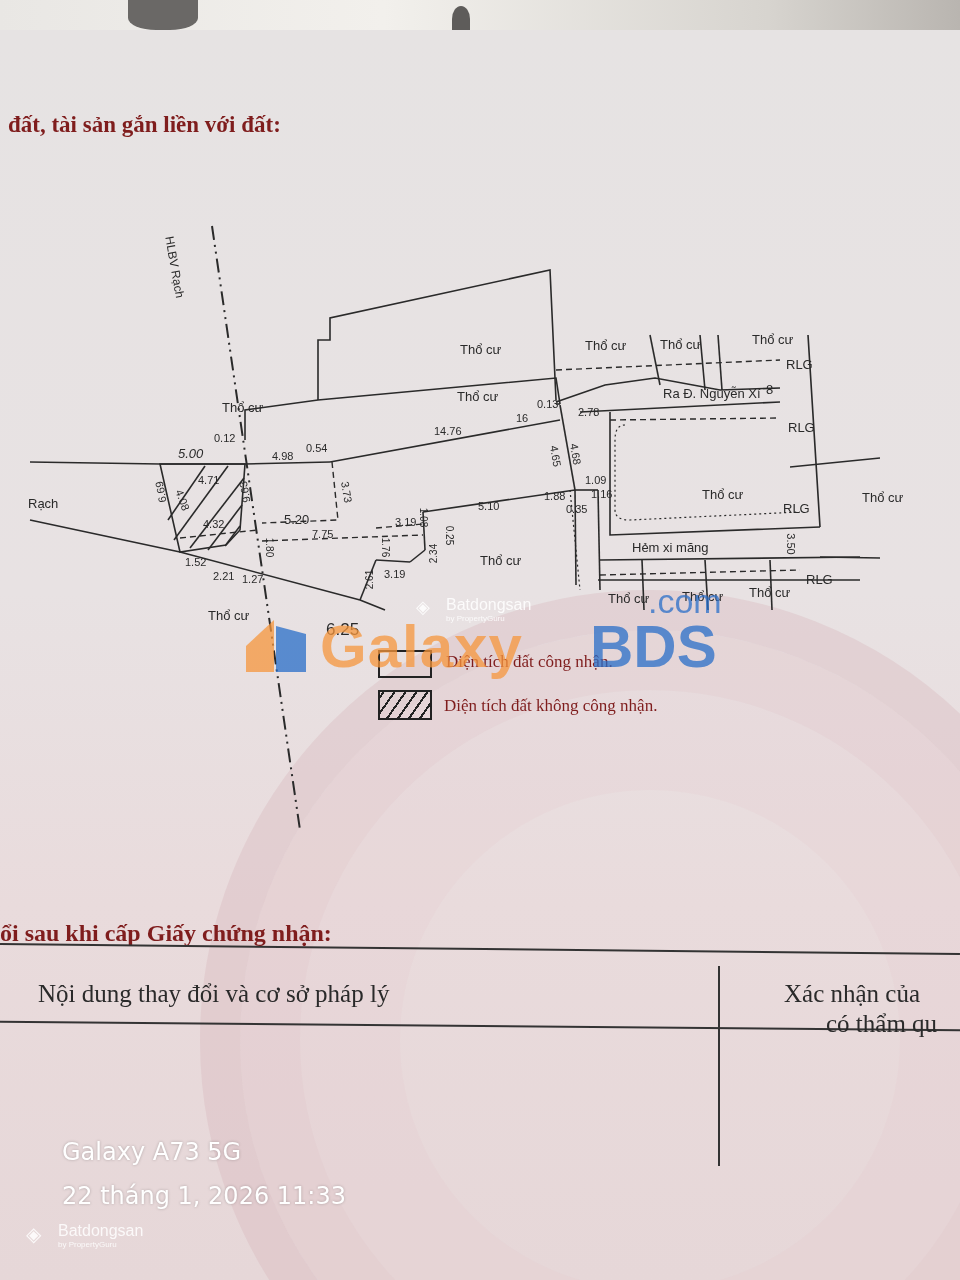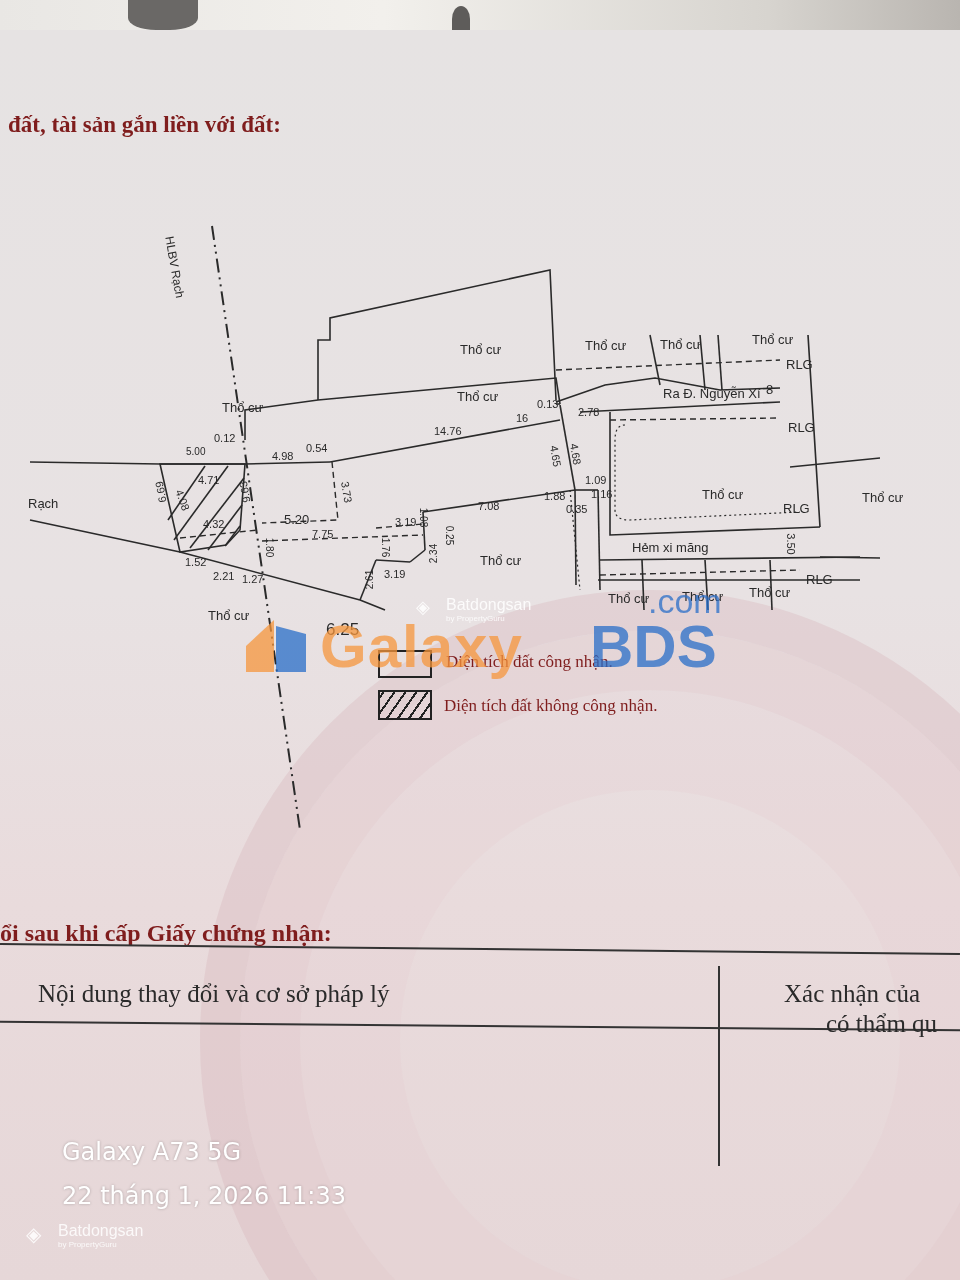--- a/index.html
+++ b/index.html
@@ -133,21 +133,21 @@
 <div class="lbl" style="left:788px;top:420px;font-size:13px;">RLG</div>
 <div class="lbl" style="left:783px;top:501px;font-size:13px;">RLG</div>
 <div class="lbl" style="left:806px;top:572px;font-size:13px;">RLG</div>
 
 <div class="lbl" style="left:663px;top:386px;font-size:13px;">Ra Đ. Nguyễn Xí</div>
 <div class="lbl" style="left:766px;top:382px;font-size:13px;">8</div>
 <div class="lbl" style="left:632px;top:540px;font-size:13px;">Hẻm xi măng</div>
 <div class="lbl" style="left:780px;top:538px;font-size:11px;transform:rotate(90deg);">3.50</div>
 
 <div class="lbl" style="left:214px;top:432px;font-size:11px;">0.12</div>
-<div class="lbl" style="left:186px;top:446px;font-size:10px;">5.00</div>
+<div class="lbl" style="left:178px;top:446px;font-size:13px;font-style:italic;">5.00</div>
 <div class="lbl" style="left:198px;top:474px;font-size:11px;">4.71</div>
 <div class="lbl" style="left:272px;top:450px;font-size:11px;">4.98</div>
 <div class="lbl" style="left:306px;top:442px;font-size:11px;">0.54</div>
 <div class="lbl" style="left:434px;top:425px;font-size:11px;">14.76</div>
 <div class="lbl" style="left:516px;top:412px;font-size:11px;">16</div>
 <div class="lbl" style="left:537px;top:398px;font-size:11px;">0.13</div>
 <div class="lbl" style="left:578px;top:406px;font-size:11px;">2.78</div>
 <div class="lbl" style="left:545px;top:450px;font-size:11px;transform:rotate(80deg);">4.65</div>
 <div class="lbl" style="left:565px;top:448px;font-size:11px;transform:rotate(80deg);">4.68</div>
 <div class="lbl" style="left:585px;top:474px;font-size:11px;">1.09</div>
@@ -157,21 +157,21 @@
 <div class="lbl" style="left:336px;top:486px;font-size:11px;transform:rotate(80deg);">3.73</div>
 <div class="lbl" style="left:150px;top:486px;font-size:11px;transform:rotate(-100deg);">6.69</div>
 <div class="lbl" style="left:172px;top:494px;font-size:11px;transform:rotate(70deg);">4.08</div>
 <div class="lbl" style="left:203px;top:518px;font-size:11px;">4.32</div>
 <div class="lbl" style="left:234px;top:486px;font-size:11px;transform:rotate(-100deg);">9.63</div>
 <div class="lbl" style="left:284px;top:512px;font-size:13px;">5.20</div>
 <div class="lbl" style="left:312px;top:528px;font-size:11px;">7.75</div>
 <div class="lbl" style="left:395px;top:516px;font-size:11px;">3.19</div>
 <div class="lbl" style="left:414px;top:512px;font-size:10px;transform:rotate(90deg);">1.08</div>
 <div class="lbl" style="left:440px;top:530px;font-size:10px;transform:rotate(90deg);">0.25</div>
-<div class="lbl" style="left:478px;top:500px;font-size:11px;">7.08</div>
+<div class="lbl" style="left:478px;top:500px;font-size:11px;">5.10</div>
 <div class="lbl" style="left:376px;top:542px;font-size:10px;transform:rotate(90deg);">1.76</div>
 <div class="lbl" style="left:424px;top:548px;font-size:10px;transform:rotate(-90deg);">2.34</div>
 <div class="lbl" style="left:384px;top:568px;font-size:11px;">3.19</div>
 <div class="lbl" style="left:360px;top:574px;font-size:10px;transform:rotate(-90deg);">2.61</div>
 <div class="lbl" style="left:185px;top:556px;font-size:11px;">1.52</div>
 <div class="lbl" style="left:213px;top:570px;font-size:11px;">2.21</div>
 <div class="lbl" style="left:242px;top:573px;font-size:11px;">1.27</div>
 <div class="lbl" style="left:260px;top:542px;font-size:10px;transform:rotate(90deg);">1.80</div>
 <div class="lbl" style="left:298px;top:620px;font-size:17px;padding-left:28px;">6.25</div>
 

